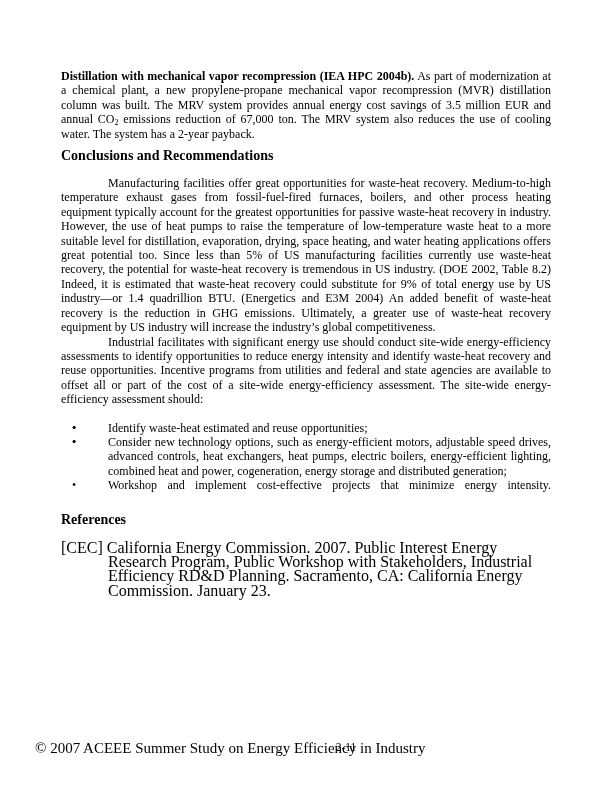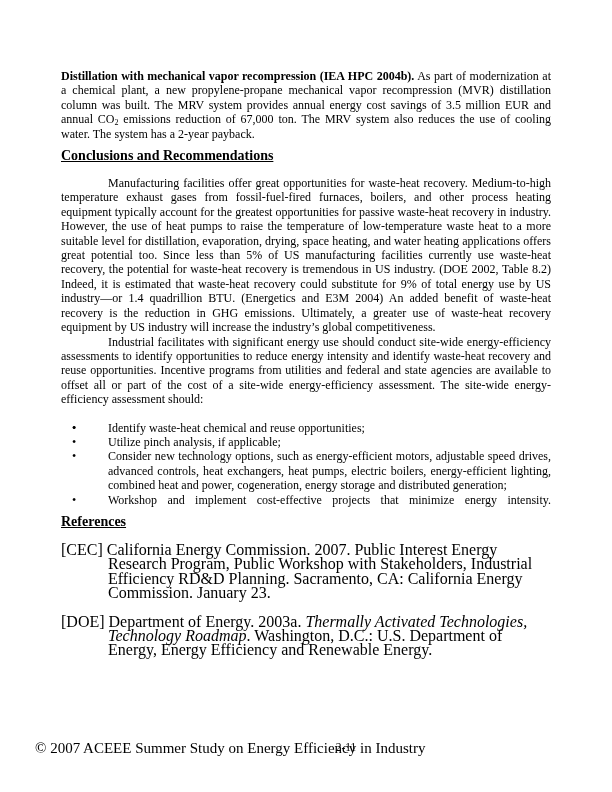--- a/index.html
+++ b/index.html
@@ -31,21 +31,20 @@
     line-height: 0;
     position: relative;
     top: 2px;
     vertical-align: baseline;
   }
   h2.section-heading {
     font-size: 14px;
     font-weight: bold;
     line-height: 17px;
     margin: 6px 0 12px 0;
-    text-decoration: underline;
   }
   .para-indent { text-indent: 47px; }
   ul.bullet-list {
     list-style: none;
     margin: 14px 0 0 0;
     padding: 0;
   }
   li.bullet-item {
     position: relative;
     padding-left: 47px;
@@ -53,21 +52,21 @@
     line-height: 14.4px;
     text-align: justify;
     margin: 0;
   }
   li.bullet-item .bullet-marker {
     position: absolute;
     left: 11px;
     top: 0;
   }
   li.stretch-last { text-align-last: justify; }
-  h2.references-heading { margin: 6px 0 13px 0; }
+  h2.references-heading { margin: 18px 0 13px 0; }
   p.reference {
     font-size: 16px;
     line-height: 14.4px;
     text-align: left;
     margin: 0 0 14px 0;
     padding-left: 47px;
     text-indent: -47px;
   }
   p.reference .italic { font-style: italic; }
   .footer {
@@ -103,31 +102,30 @@
 
     <p class="body-text case-study"><span class="lead">Distillation with mechanical vapor recompression (IEA HPC 2004b).</span><span> As part of modernization at a chemical plant, a new propylene-propane mechanical vapor recompression (MVR) distillation column was built. The MRV system provides annual energy cost savings of 3.5 million EUR and annual CO</span><sub class="chem">2</sub><span> emissions reduction of 67,000 ton. The MRV system also reduces the use of cooling water. The system has a 2-year payback.</span></p>
 
     <h2 class="section-heading">Conclusions and Recommendations</h2>
 
     <p class="body-text para-indent">Manufacturing facilities offer great opportunities for waste-heat recovery. Medium-to-high temperature exhaust gases from fossil-fuel-fired furnaces, boilers, and other process heating equipment typically account for the greatest opportunities for passive waste-heat recovery in industry. However, the use of heat pumps to raise the temperature of low-temperature waste heat to a more suitable level for distillation, evaporation, drying, space heating, and water heating applications offers great potential too. Since less than 5% of US manufacturing facilities currently use waste-heat recovery, the potential for waste-heat recovery is tremendous in US industry. (DOE 2002, Table 8.2) Indeed, it is estimated that waste-heat recovery could substitute for 9% of total energy use by US industry—or 1.4 quadrillion BTU. (Energetics and E3M 2004) An added benefit of waste-heat recovery is the reduction in GHG emissions. Ultimately, a greater use of waste-heat recovery equipment by US industry will increase the industry’s global competitiveness.</p>
     <p class="body-text para-indent">Industrial facilitates with significant energy use should conduct site-wide energy-efficiency assessments to identify opportunities to reduce energy intensity and identify waste-heat recovery and reuse opportunities. Incentive programs from utilities and federal and state agencies are available to offset all or part of the cost of a site-wide energy-efficiency assessment. The site-wide energy-efficiency assessment should:</p>
 
     <ul class="bullet-list">
       <li class="bullet-item"><span class="bullet-marker">•</span></li>
-      <li class="bullet-item"><span class="bullet-marker">•</span><span class="bullet-text">Identify waste-heat chemical and reuse opportunities;</span></li>
-      <li class="bullet-item"><span class="bullet-marker">•</span><span class="bullet-text">Utilize pinch analysis, if applicable;</span></li>
+      <li class="bullet-item"><span class="bullet-marker">•</span><span class="bullet-text">Identify waste-heat estimated and reuse opportunities;</span></li>
+      <li class="bullet-item"><span class="bullet-marker">•</span></li>
       <li class="bullet-item"><span class="bullet-marker">•</span><span class="bullet-text">Consider new technology options, such as energy-efficient motors, adjustable speed drives, advanced controls, heat exchangers, heat pumps, electric boilers, energy-efficient lighting, combined heat and power, cogeneration, energy storage and distributed generation;</span></li>
       <li class="bullet-item stretch-last"><span class="bullet-marker">•</span><span class="bullet-text">Workshop and implement cost-effective projects that minimize energy intensity.</span></li>
     </ul>
 
     <h2 class="section-heading references-heading">References</h2>
 
     <p class="reference"><span>[CEC]</span> <span>California Energy Commission. 2007. Public Interest Energy Research Program, Public Workshop with Stakeholders, Industrial Efficiency RD&amp;D Planning. Sacramento, CA: California Energy Commission. January 23.</span></p>
 
-    <p class="reference"><span>[DOE]</span> <span>Department of Energy. 2003a. </span><span class="italic">Thermally Activated Technologies, Technology Roadmap</span><span>. Washington, D.C.: U.S. Department of Energy, Energy Efficiency and Renewable Energy.</span></p>
 
   </div>
 
   <div class="footer">
     <span class="page-number">2-11</span>
     <span class="copyright">© 2007 ACEEE Summer Study on Energy Efficiency in Industry</span>
   </div>
 </div>
 
 </body></html>

